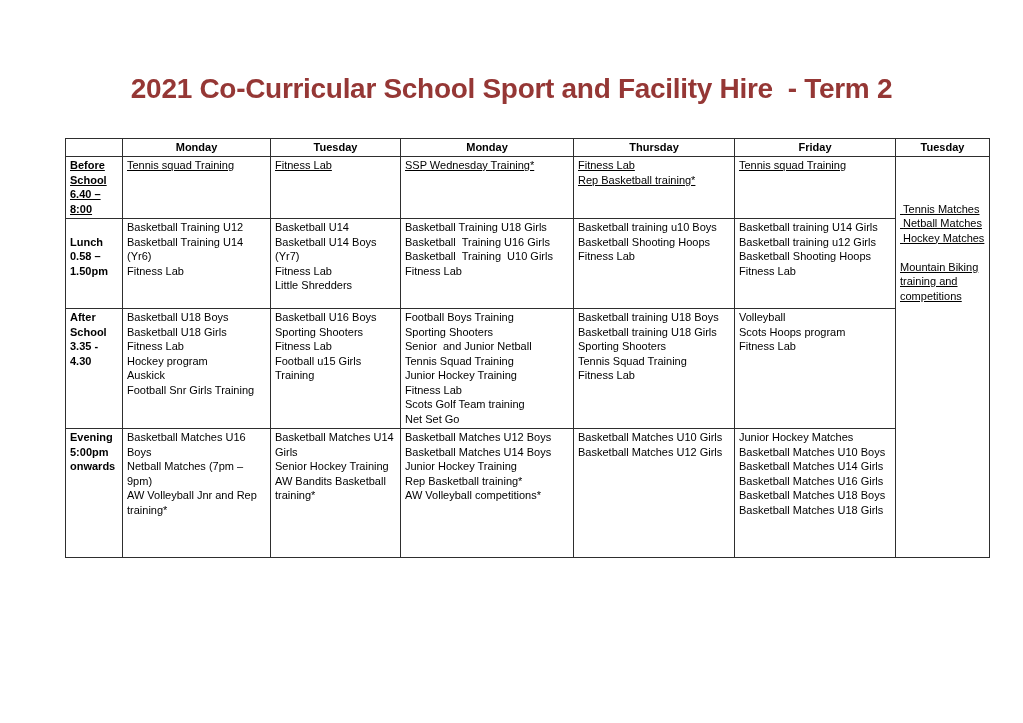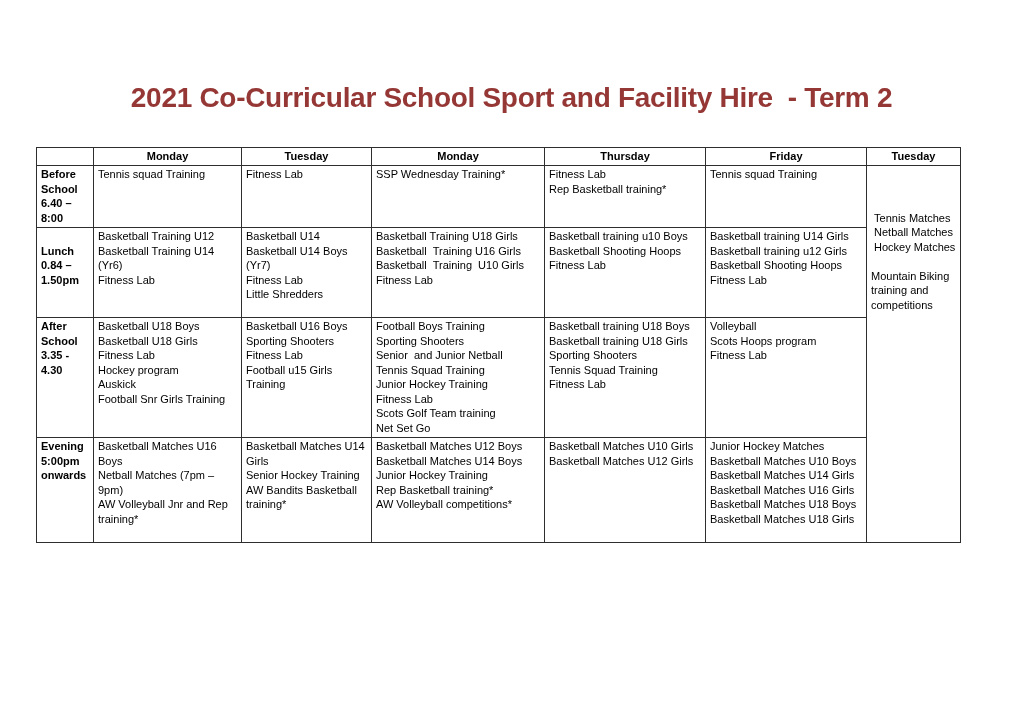--- a/index.html
+++ b/index.html
@@ -6,36 +6,36 @@
   body {
     width: 1023px; height: 723px;
     background: #ffffff;
     font-family: "Liberation Sans", sans-serif;
     color: #000000;
     overflow: hidden;
   }
   .page { width: 1023px; height: 723px; position: relative; }
 
   h1.doc-title {
-    margin: 9px;
+    margin: 0;
     padding-top: 72px;
     text-align: center;
     font-size: 28px;
     line-height: 34px;
     font-weight: bold;
     letter-spacing: -0.3px;
     color: #953735;
     white-space: pre-wrap;
   }
 
   table.timetable {
     border-collapse: collapse;
     table-layout: fixed;
     width: 924px;
-    margin: 32px 0 0 36px;
+    margin: 32px 0 0 65px;
     border-radius: 25px;
   }
   table.timetable th,
   table.timetable td {
     border: 1px solid #2e2e2e;
     font-size: 11px;
     line-height: 14.5px;
     vertical-align: top;
     padding: 1px 4px 2px 4px;
     white-space: pre-wrap;
@@ -44,24 +44,24 @@
   table.timetable th {
     font-weight: bold;
     text-align: center;
     height: 15px;
     padding: 1px 2px;
     white-space: nowrap;
   }
   td.period {
     font-weight: bold;
   }
-  tr.row-before  { height: 61px; }
+  tr.row-before  { height: 61px; text-decoration: underline; }
   tr.row-lunch   { height: 90px; }
   tr.row-after   { height: 120px; }
-  tr.row-evening { height: 105px; }
+  tr.row-evening { height: 129px; }
 </style>
 </head>
 <body>
 
 <div class="page">
 
   <h1 class="doc-title" style="color: rgb(149, 55, 53);">2021 Co-Curricular School Sport and Facility Hire  - Term 2</h1>
 
   <table class="timetable">
     <colgroup>
@@ -103,21 +103,21 @@
  Netball Matches
  Hockey Matches
 
 Mountain Biking
 training and
 competitions</td>
       </tr>
       <tr class="row-lunch">
         <td class="period">
 Lunch
-0.84 –
+0.58 –
 1.50pm</td>
         <td>Basketball Training U12
 Basketball Training U14
 (Yr6)
 Fitness Lab</td>
         <td>Basketball U14
 Basketball U14 Boys
 (Yr7)
 Fitness Lab
 Little Shredders</td>

